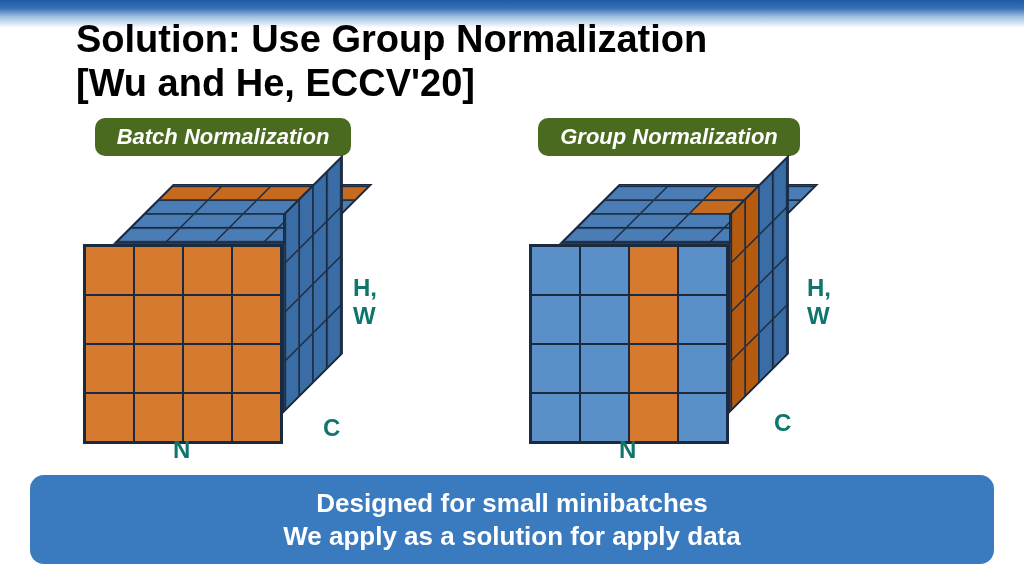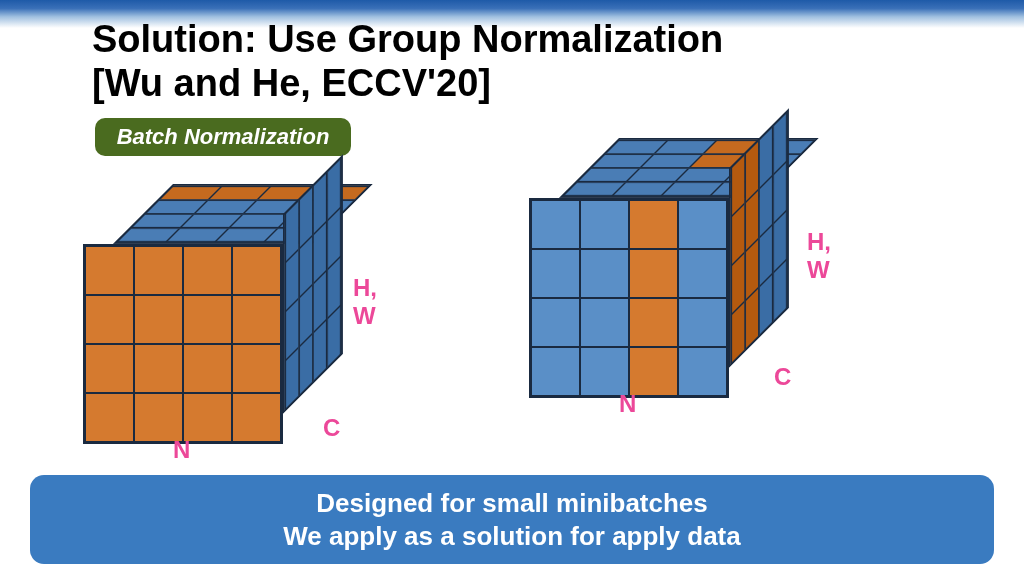--- a/index.html
+++ b/index.html
@@ -13,21 +13,21 @@
   }
   .top-gradient {
     position: absolute;
     top: 0; left: 0; right: 0;
     height: 28px;
     background: linear-gradient(to bottom, #1e5aa8 0%, #3a70b8 30%, #a0c0e0 60%, #ffffff 100%);
   }
   .title {
     position: absolute;
     top: 18px;
-    left: 92px;
+    left: 76px;
     font-size: 38px;
     font-weight: 700;
     color: #000;
     line-height: 1.15;
   }
   .diagrams {
     position: absolute;
     top: 118px;
     left: 0;
     width: 892px;
@@ -102,21 +102,21 @@
   .orange { background: #d57a2f; }
   .top .blue { background: #4a7db5; }
   .top .orange { background: #c56a1f; }
   .side .blue { background: #3a6da5; }
   .side .orange { background: #b55a0f; }
 
   .axis-label {
     position: absolute;
     font-size: 24px;
     font-weight: 700;
-    color: #ec4899;
+    color: #0f766e;
   }
 
   .bottom-bar {
     position: absolute;
     bottom: 12px;
     left: 30px;
     right: 30px;
     background: #3a7bc0;
     border-radius: 14px;
     padding: 12px 20px;
@@ -201,20 +201,21 @@
             <div class="cell blue"></div>
         </div>
       </div>
       <div class="axis-label" style="top:110px; left:310px;">H, W</div>
       <div class="axis-label" style="top:250px; left:280px;">C</div>
       <div class="axis-label" style="top:272px; left:130px;">N</div>
     </div>
   </div>
 
   <div class="panel">
+    <div class="badge">Group Normalization</div>
     <div class="cube-wrap">
       <div class="cube">
 
         <div class="face top">
           <div class="cell blue"></div>
             <div class="cell blue"></div>
             <div class="cell orange"></div>
             <div class="cell blue"></div>
           <div class="cell blue"></div>
             <div class="cell blue"></div>

